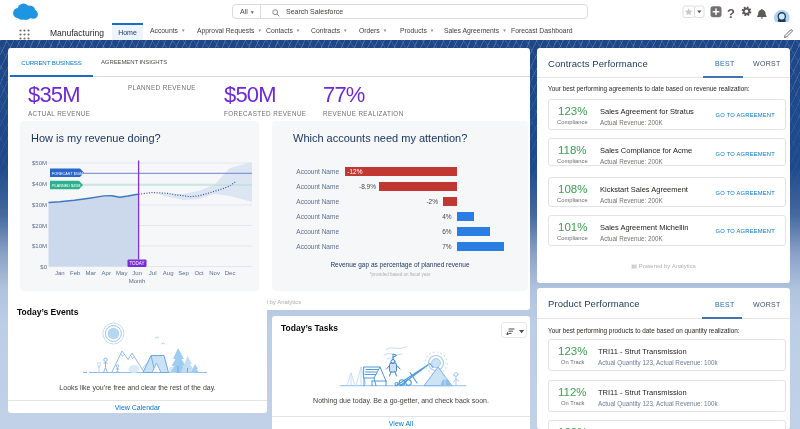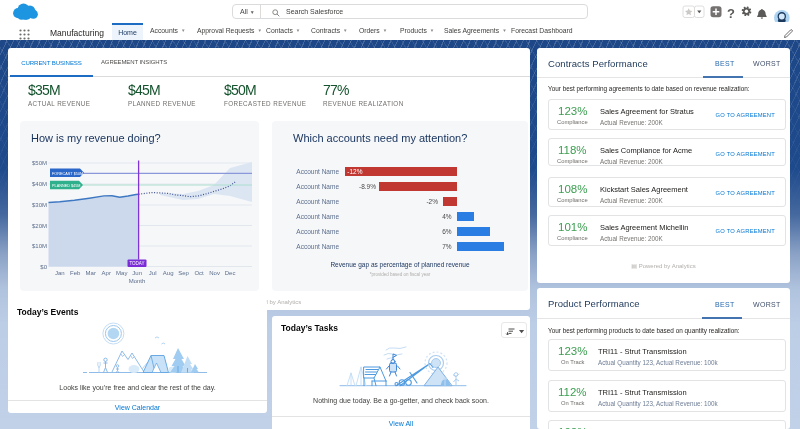--- a/index.html
+++ b/index.html
@@ -30,21 +30,21 @@
              repeating-linear-gradient(60deg, rgba(255,255,255,0.10) 0 1px, transparent 1px 9px);
   -webkit-mask-image:linear-gradient(180deg,#000 0%, rgba(0,0,0,0.55) 35%, transparent 100%);
           mask-image:linear-gradient(180deg,#000 0%, rgba(0,0,0,0.55) 35%, transparent 100%); }
 
 
 #main { left:8px; top:48px; width:522px; height:262px; }
 #main .tabrow { position:absolute; left:0; top:0; width:100%; height:29px; border-bottom:1px solid #dddbda; }
 .t1 { position:absolute; left:2px; top:0; width:83px; height:29px; font-size:6.1px; color:#0176d3; text-align:center; line-height:29px; letter-spacing:-0.1px; border-bottom:2px solid #1b6cc2; }
 .t2 { position:absolute; left:88px; top:0; width:76px; height:29px; font-size:6.0px; color:#514f4d; line-height:29px; letter-spacing:-0.1px; text-align:center; }
 .kpi { position:absolute; top:34px; }
-.kpi .num { font-size:14px; color:#14532d; letter-spacing:-0.8px; }
+.kpi .num { font-size:22px; color:#6d28d9; letter-spacing:-0.8px; }
 .kpi .lbl { font-size:6.3px; color:#706e6b; letter-spacing:0.4px; margin-top:2px; }
 .panel { position:absolute; top:73px; height:170px; background:#f6f7f9; border-radius:4px; }
 #panelL { left:12px; width:239px; }
 #panelR { left:264px; width:256px; }
 .ptitle { position:absolute; left:11px; top:11px; font-size:11px; color:#16325c; }
 #powered { position:absolute; left:0; top:250px; width:100%; text-align:center; font-size:6px; color:#b2afac; }
 
 
 .brow { position:absolute; height:9px; font-size:6.5px; }
 .brow .alab { position:absolute; right:190px; top:0; line-height:9px; color:#5b6e8c; }
@@ -177,21 +177,20 @@
 <div id="main" class="card">
   <div class="tabrow">
     <div class="t1">CURRENT BUSINESS</div>
     <div class="t2">AGREEMENT INSIGHTS</div>
   </div>
   <div class="kpi" style="left:20px;">
       <div class="num">$35M</div>
       <div class="lbl">ACTUAL REVENUE</div>
     </div>
   <div class="kpi" style="left:120px;">
-      <div class="num">$45M</div>
       <div class="lbl">PLANNED REVENUE</div>
     </div>
   <div class="kpi" style="left:216px;">
       <div class="num">$50M</div>
       <div class="lbl">FORECASTED REVENUE</div>
     </div>
   <div class="kpi" style="left:315px;">
       <div class="num">77%</div>
       <div class="lbl">REVENUE REALIZATION</div>
     </div>

